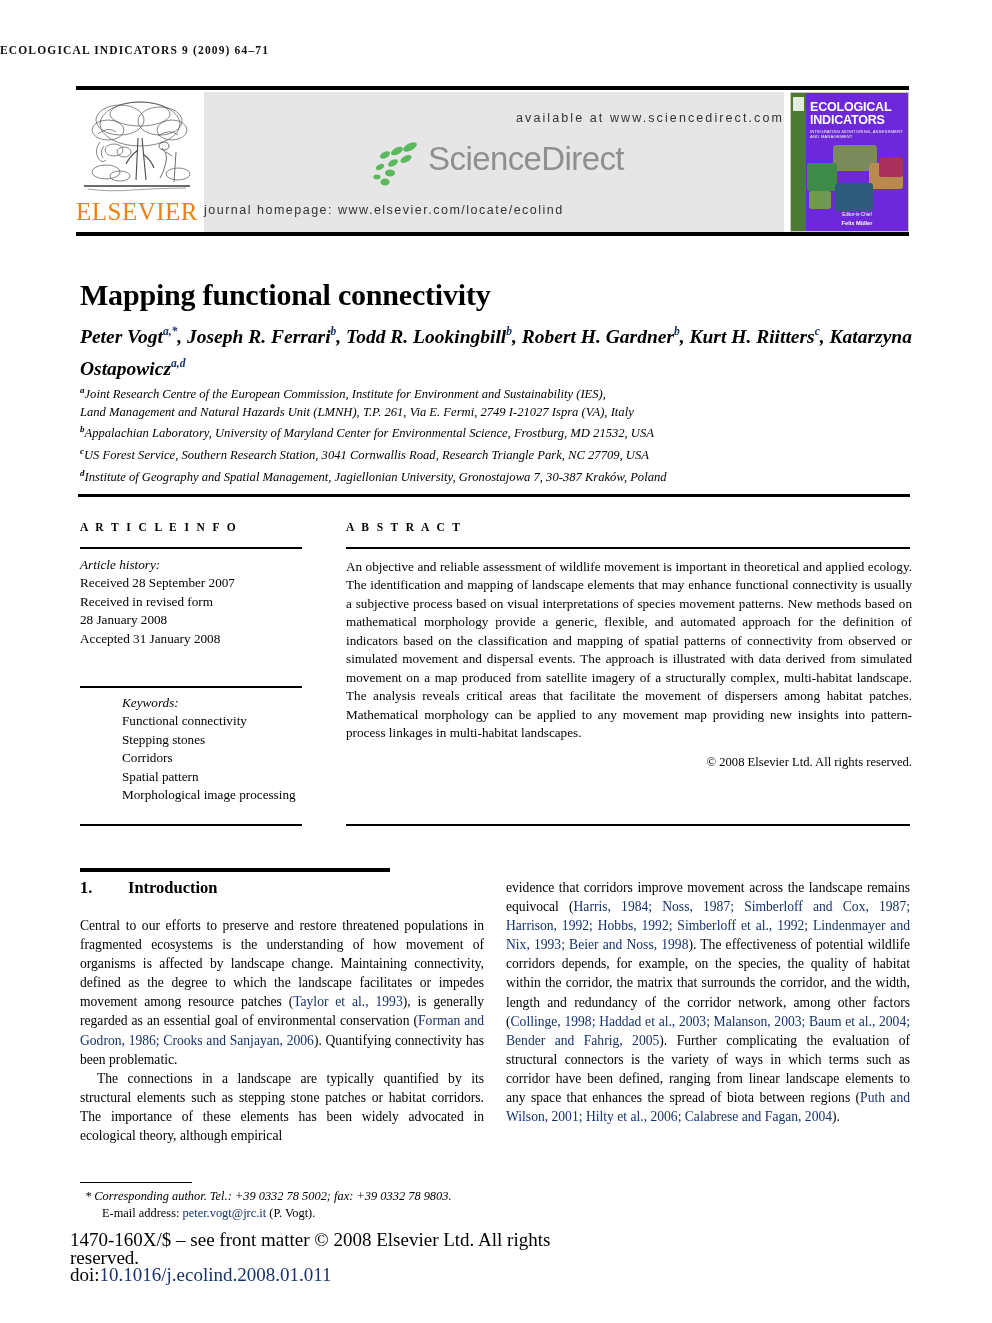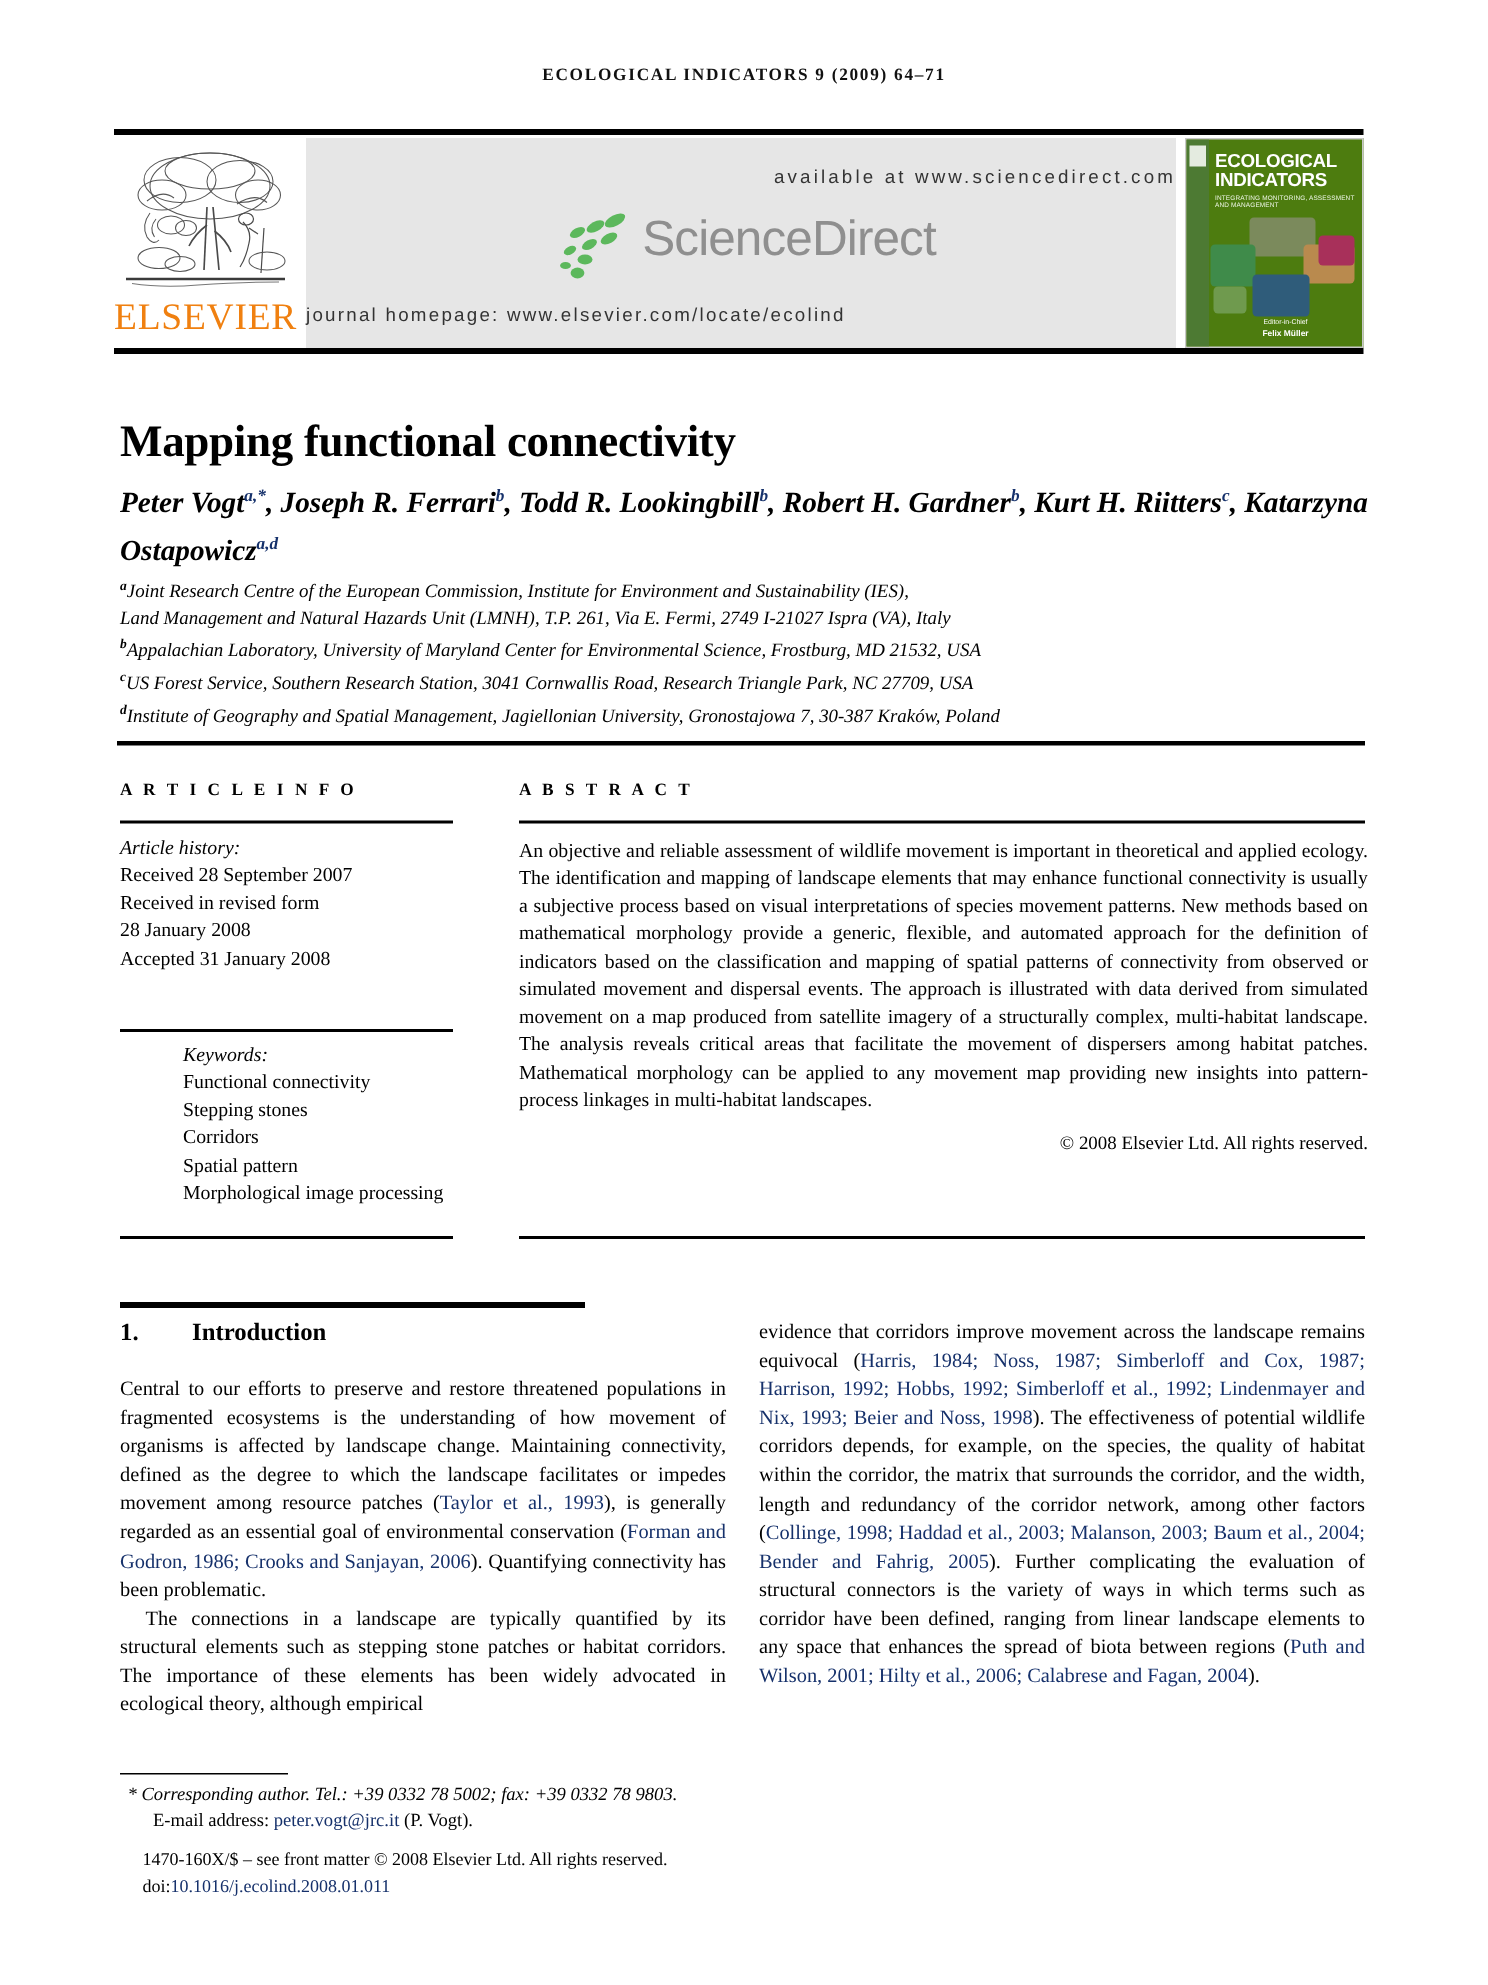--- a/index.html
+++ b/index.html
@@ -21,21 +21,21 @@
     left: 0; top: 0;
     width: 992px;
     height: 1323px;
   }
 
   
   .running-head {
     position: absolute;
     left: 0; right: 0;
     top: 44px;
-    text-align: center;
+    text-align: left;
     font-family: "Liberation Serif", serif;
     font-size: 11.5px;
     font-weight: bold;
     letter-spacing: 1.15px;
     color: #111;
   }
 
   
   .masthead {
     position: absolute;
@@ -132,21 +132,21 @@
     color: #333;
   }
 
   
   .cover {
     position: absolute;
     left: 714px;
     top: 6px;
     width: 119px;
     height: 140px;
-    background: #4d7c0f;
+    background: #6d28d9;
     overflow: hidden;
     border: 1px solid #c8c8c8;
     box-sizing: border-box;
   }
   .cover-spine {
     position: absolute;
     left: 0; top: 0;
     width: 15px; height: 100%;
     background: #4d7a33;
   }
@@ -396,25 +396,25 @@
   .footnote .corr {
     font-style: italic;
     padding-left: 14px;
     text-indent: -9px;
   }
   .footnote .email {
     padding-left: 22px;
   }
   .imprint {
     position: absolute;
-    left: 95px;
+    left: 70px;
     top: 1231px;
     width: 500px;
     font-family: "Liberation Serif", serif;
-    font-size: 12px;
+    font-size: 19px;
     line-height: 17.6px;
     color: #000;
   }
 </style>
 </head>
 <body>
 
 <div class="page">
 
   <div class="running-head">ECOLOGICAL INDICATORS 9 (2009) 64–71</div>

